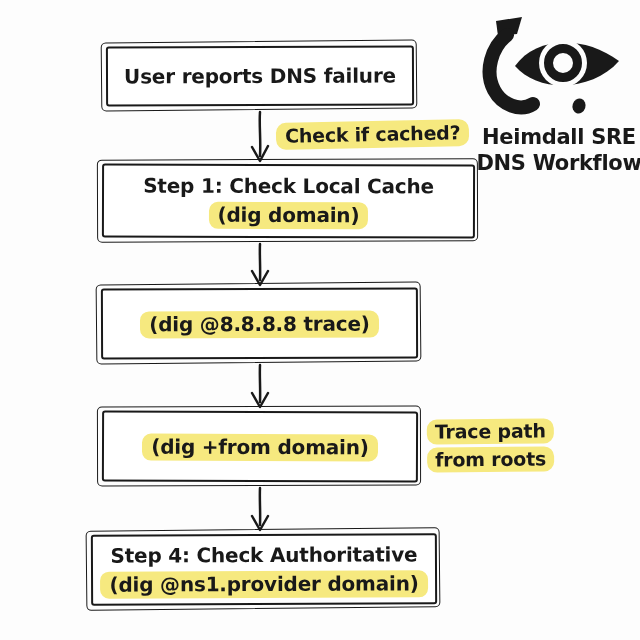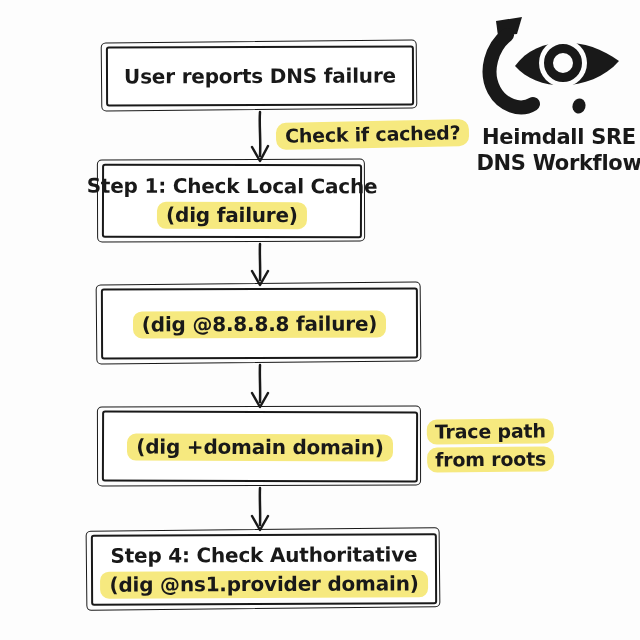--- a/index.html
+++ b/index.html
@@ -53,21 +53,21 @@
     margin-top:2px;
     white-space:nowrap;
   }
   .hl{
     background:var(--hl);
     border-radius:9px;
     padding:1px 9px 2px 9px;
   }
   
   .n-start{left:106px;top:46px;width:308px;height:60px;transform:rotate(-0.2deg);}
-  .n-step1{left:102px;top:164px;width:260px;height:74px;transform:rotate(0.15deg);}
+  .n-step1{left:102px;top:164px;width:373px;height:74px;transform:rotate(0.15deg);}
   .n-step2{left:101px;top:288px;width:317px;height:71px;transform:rotate(-0.2deg);}
   .n-step3{left:102px;top:411px;width:316px;height:71px;transform:rotate(0.2deg);}
   .n-step4{left:91px;top:534px;width:346px;height:71px;transform:rotate(-0.25deg);}
   
   .arrow{position:absolute;overflow:visible;}
   .arrow path{stroke:var(--ink);fill:none;stroke-width:2.5;stroke-linecap:round;stroke-linejoin:round;}
   .a1{left:246px;top:110px;width:28px;height:53px;}
   .a2{left:246px;top:242px;width:28px;height:45px;}
   .a3{left:246px;top:363px;width:28px;height:46px;}
   .a4{left:246px;top:486px;width:28px;height:46px;}
@@ -106,39 +106,39 @@
     <path d="M14 2 C13 15 15 30 14 46"></path>
     <path d="M6 37 L14 51 L22 36"></path>
   </svg>
 
   <div class="note note-cache">
     <span class="hl">Check if cached?</span>
   </div>
 
   <div class="node n-step1">
     <div class="node-title">Step 1: Check Local Cache</div>
-    <div class="node-cmd"><span class="hl">(dig failure)</span></div>
+    <div class="node-cmd"><span class="hl">(dig domain)</span></div>
   </div>
 
   <svg class="arrow a2" viewBox="0 0 28 45" preserveAspectRatio="none">
     <path d="M14 2 C13.4 13 14.6 26 14 38"></path>
     <path d="M6 29 L14 43 L22 29"></path>
   </svg>
 
   <div class="node n-step2">
-    <div class="node-cmd"><span class="hl">(dig @8.8.8.8 failure)</span></div>
+    <div class="node-cmd"><span class="hl">(dig @8.8.8.8 trace)</span></div>
   </div>
 
   <svg class="arrow a3" viewBox="0 0 28 46" preserveAspectRatio="none">
     <path d="M14 2 C13.4 14 14.6 26 14 39"></path>
     <path d="M6 30 L14 44 L22 30"></path>
   </svg>
 
   <div class="node n-step3">
-    <div class="node-cmd"><span class="hl">(dig +domain domain)</span></div>
+    <div class="node-cmd"><span class="hl">(dig +from domain)</span></div>
   </div>
 
   <div class="note note-trace">
     <span class="hl">Trace path</span><br>
     <span class="hl">from roots</span>
   </div>
 
   <svg class="arrow a4" viewBox="0 0 28 46" preserveAspectRatio="none">
     <path d="M14 2 C13.4 14 14.6 26 14 39"></path>
     <path d="M6 30 L14 44 L22 30"></path>

